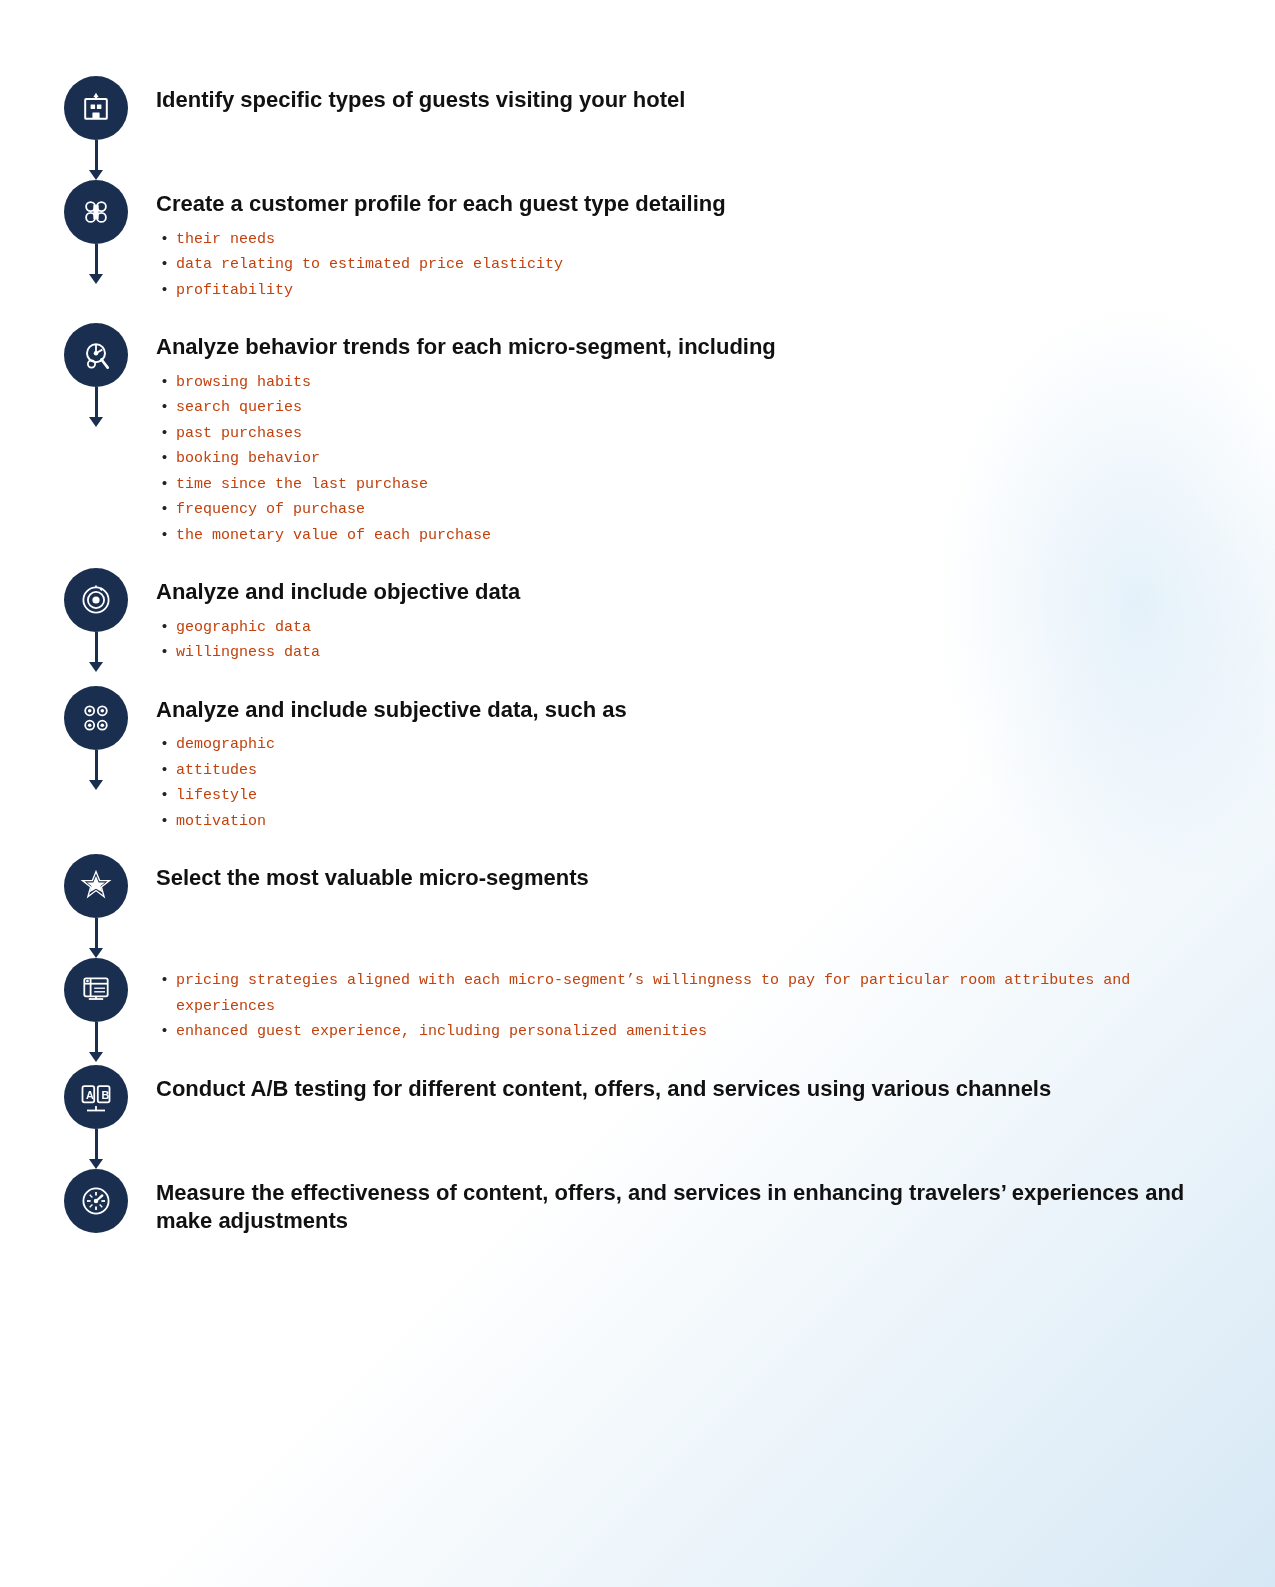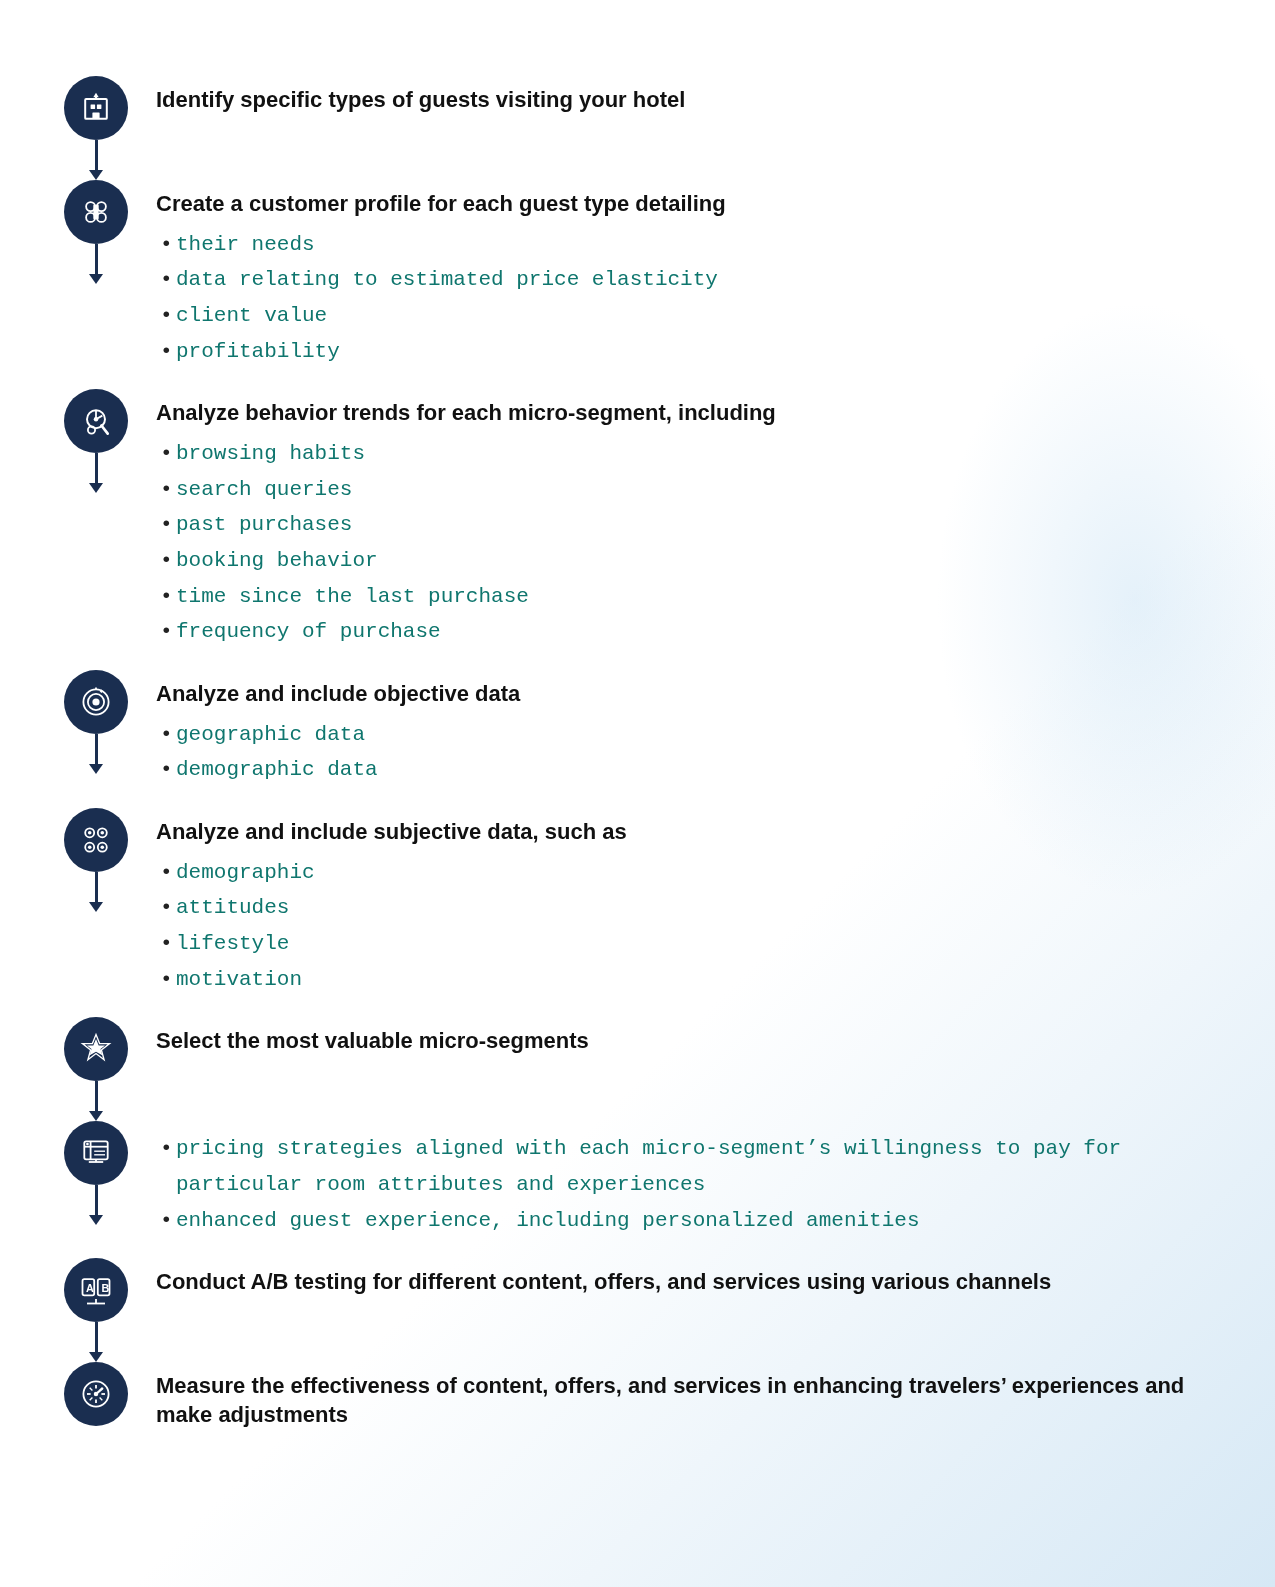--- a/index.html
+++ b/index.html
@@ -107,22 +107,22 @@
     }
 
     .step-list {
       list-style: none;
       padding: 0;
       margin: 0;
     }
 
     .step-list li {
       font-family: 'Courier New', Courier, monospace;
-      font-size: 21px;
-      color: #0f766e;
+      font-size: 15px;
+      color: #c2410c;
       line-height: 1.7;
       padding-left: 20px;
       position: relative;
     }
 
     .step-list li::before {
       content: "•";
       position: absolute;
       left: 4px;
       color: #222;
@@ -167,21 +167,20 @@
   </svg>
         </div>
         <div class="connector"></div>
         <div class="connector-arrow"></div>
       </div>
       <div class="step-content">
         <div class="step-heading">Create a customer profile for each guest type detailing</div>
         <ul class="step-list">
           <li>their needs</li>
           <li>data relating to estimated price elasticity</li>
-          <li>client value</li>
           <li>profitability</li>
         </ul>
       </div>
     </div>
     <div class="step">
       <div class="step-left">
         <div class="step-icon">
           <svg viewBox="0 0 40 40" fill="white" xmlns="http://www.w3.org/2000/svg">
     <circle cx="20" cy="18" r="10" stroke="white" stroke-width="2.2" fill="none"></circle>
     <line x1="20" y1="8" x2="20" y2="18" stroke="white" stroke-width="2"></line>
@@ -196,20 +195,21 @@
       </div>
       <div class="step-content">
         <div class="step-heading">Analyze behavior trends for each micro-segment, including</div>
         <ul class="step-list">
           <li>browsing habits</li>
           <li>search queries</li>
           <li>past purchases</li>
           <li>booking behavior</li>
           <li>time since the last purchase</li>
           <li>frequency of purchase</li>
+          <li>the monetary value of each purchase</li>
         </ul>
       </div>
     </div>
     <div class="step">
       <div class="step-left">
         <div class="step-icon">
           <svg viewBox="0 0 40 40" fill="white" xmlns="http://www.w3.org/2000/svg">
     <circle cx="20" cy="20" r="14" stroke="white" stroke-width="2" fill="none"></circle>
     <circle cx="20" cy="20" r="9" stroke="white" stroke-width="2" fill="none"></circle>
     <circle cx="20" cy="20" r="4" fill="white"></circle>
@@ -217,21 +217,21 @@
     <path d="M24 8 L26 6 L28 8 L26 10 Z" fill="white"></path>
   </svg>
         </div>
         <div class="connector"></div>
         <div class="connector-arrow"></div>
       </div>
       <div class="step-content">
         <div class="step-heading">Analyze and include objective data</div>
         <ul class="step-list">
           <li>geographic data</li>
-          <li>demographic data</li>
+          <li>willingness data</li>
         </ul>
       </div>
     </div>
     <div class="step">
       <div class="step-left">
         <div class="step-icon">
           <svg viewBox="0 0 40 40" fill="white" xmlns="http://www.w3.org/2000/svg">
     <circle cx="13" cy="12" r="5" stroke="white" stroke-width="2" fill="none"></circle>
     <circle cx="27" cy="12" r="5" stroke="white" stroke-width="2" fill="none"></circle>
     <circle cx="13" cy="28" r="5" stroke="white" stroke-width="2" fill="none"></circle>

